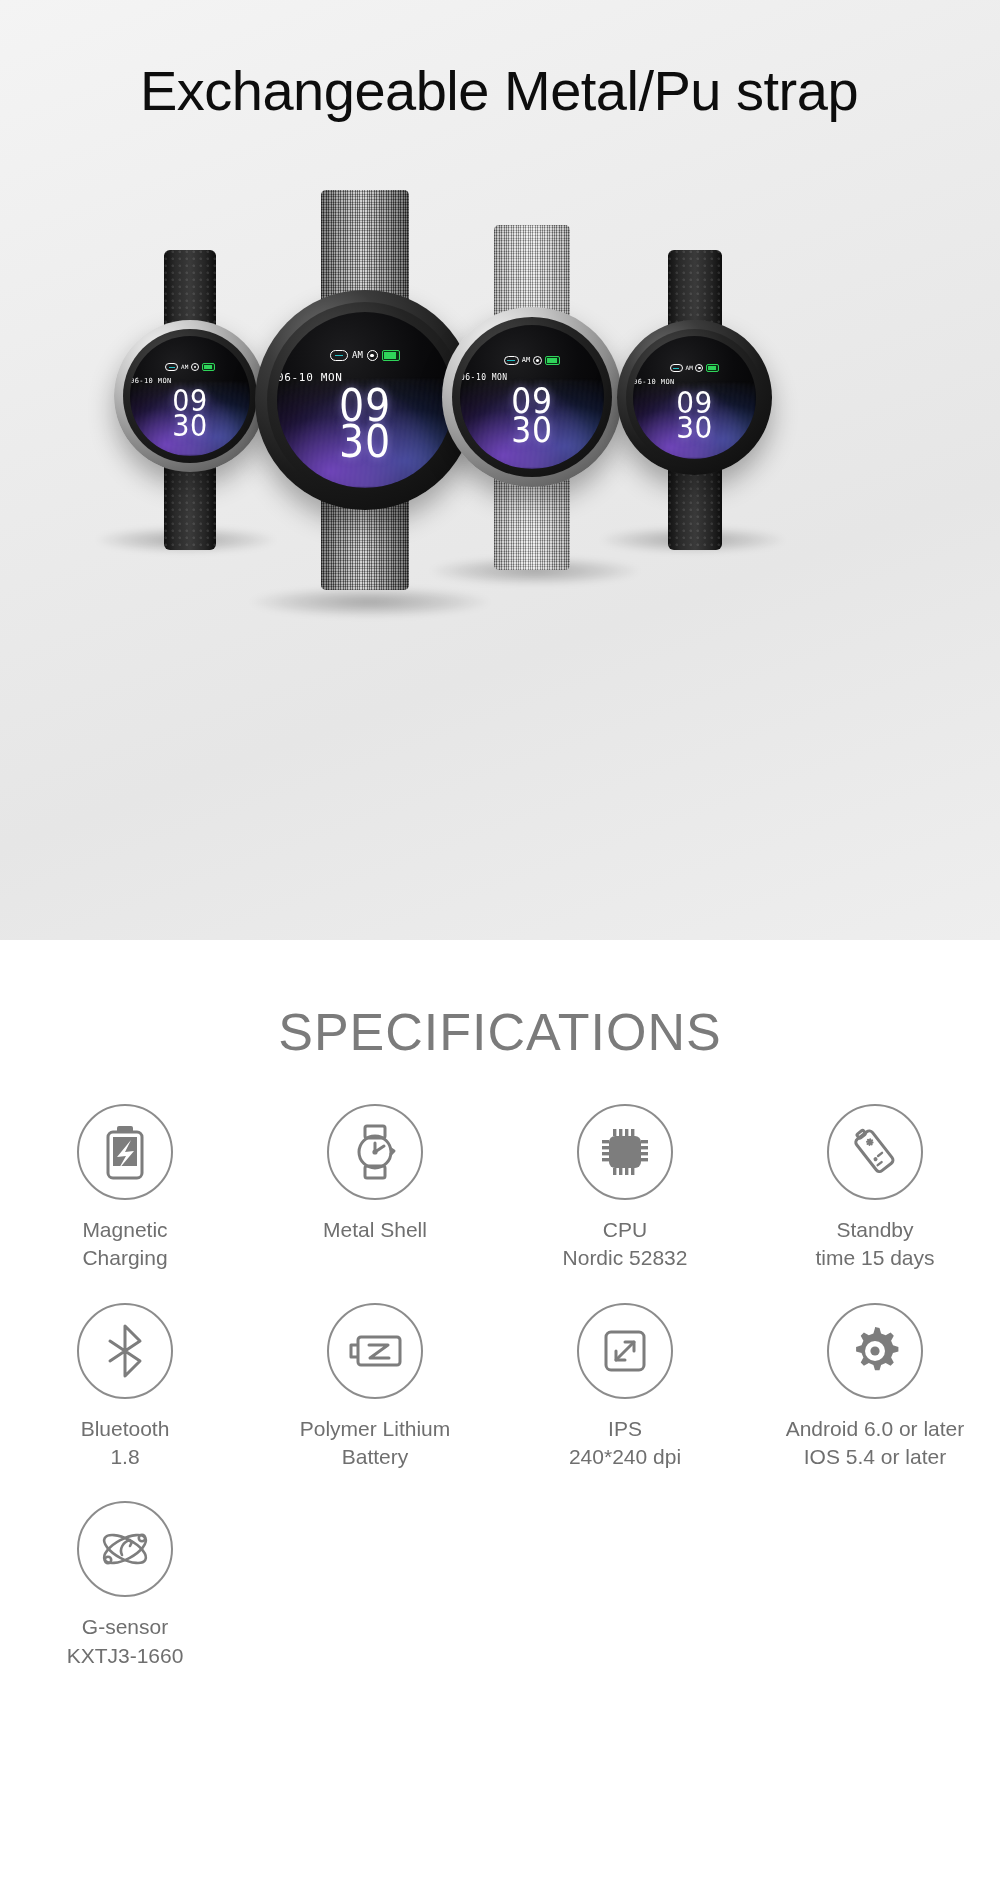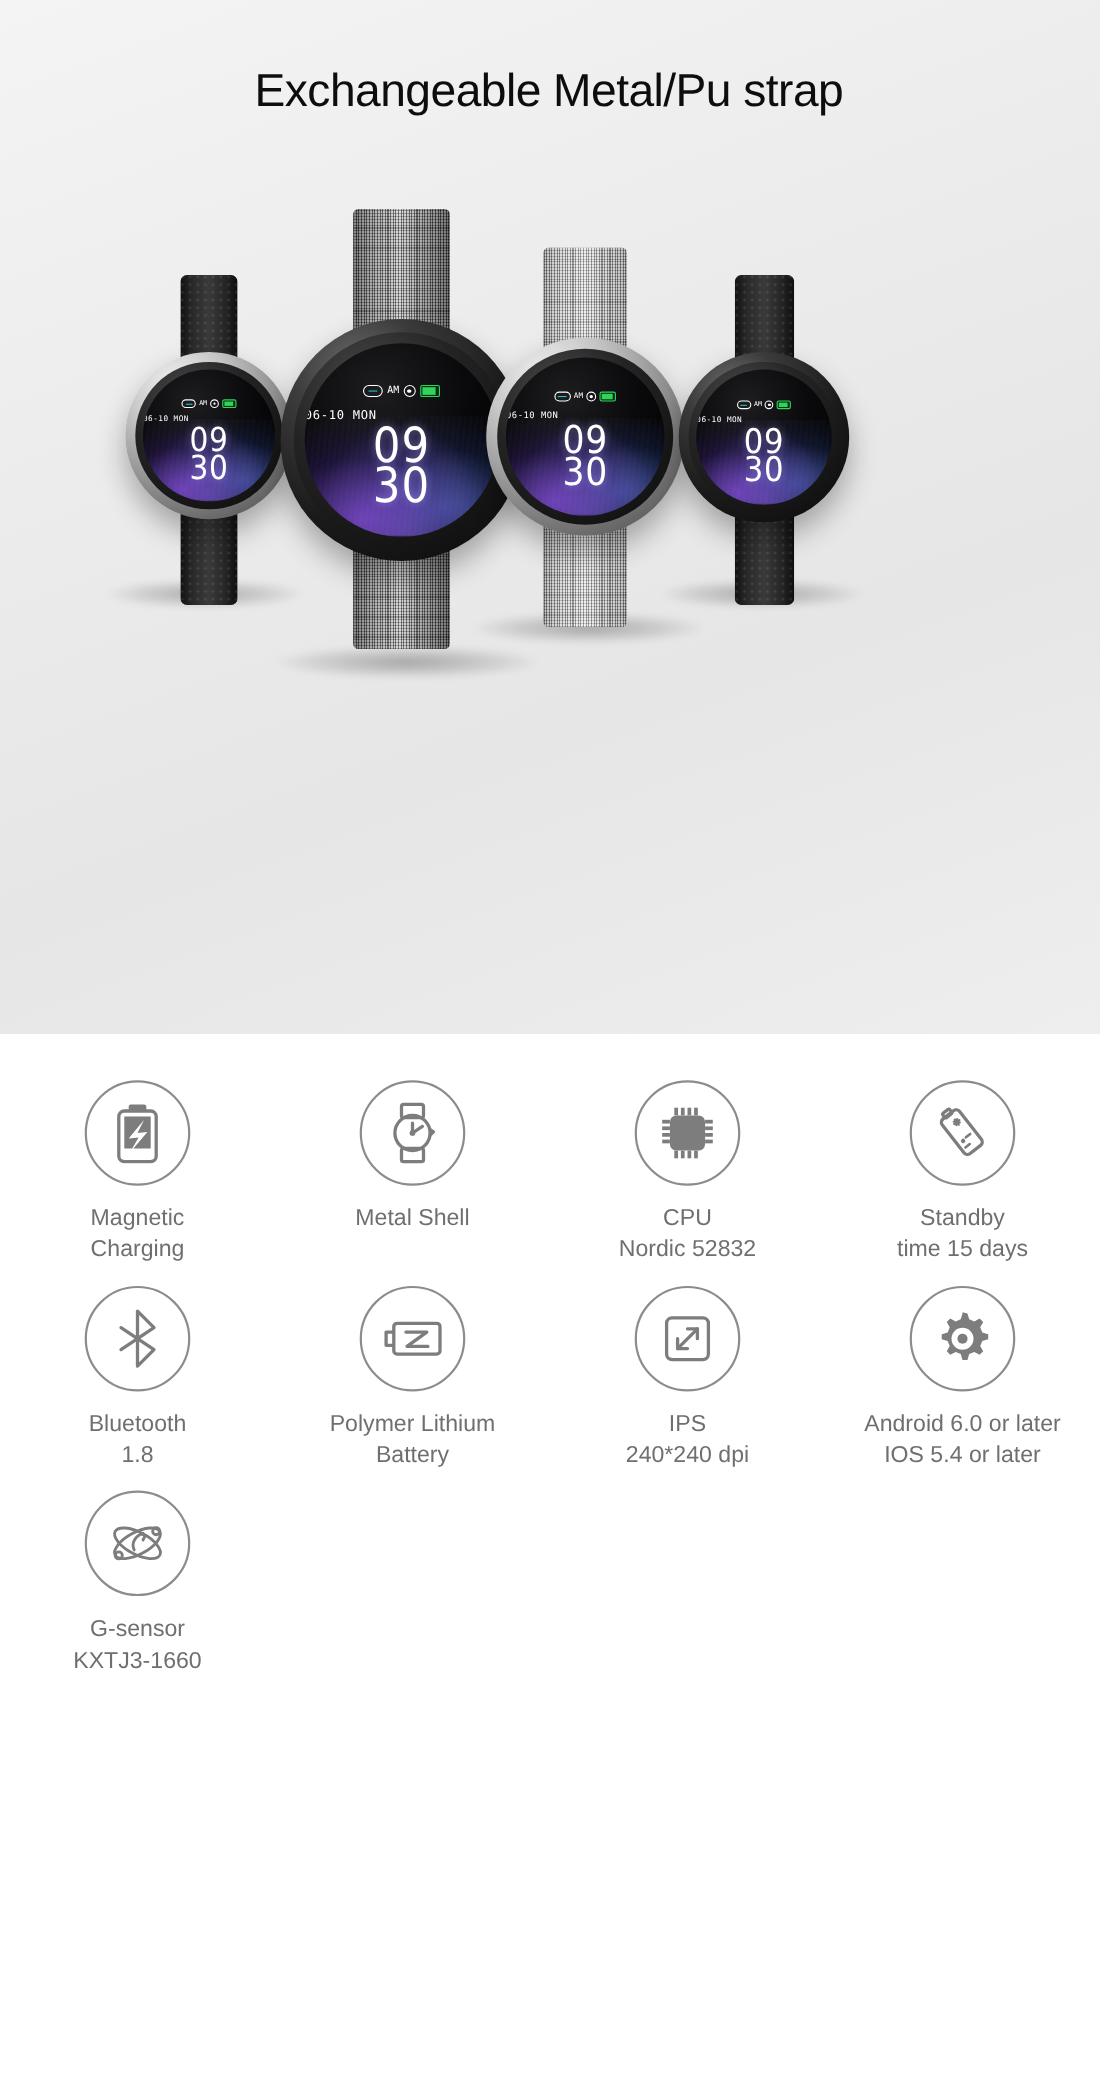--- a/index.html
+++ b/index.html
@@ -13,21 +13,21 @@
   
   .hero{
     position:relative;
     width:1000px;height:940px;
     background:linear-gradient(160deg,#f4f4f4 0%,#ececec 35%,#e6e6e6 65%,#eeeeee 100%);
     overflow:hidden;
   }
   .hero-title{
     position:absolute;top:58px;left:0;width:998px;
     text-align:center;
-    font-size:42px;
+    font-size:56px;
     font-weight:400;
     letter-spacing:-0.5px;
     color:#0d0d0d;
     font-family:"Liberation Sans", sans-serif;
   }
 
   .watch-stage{
     position:absolute;top:215px;left:0;width:1000px;height:500px;
   }
 
@@ -160,21 +160,21 @@
     color:#7b7b7b;
     letter-spacing:1px;
     font-weight:400;
     padding-top:62px;
     font-family:"Liberation Sans", sans-serif;
   }
   .spec-grid{
     margin-top:42px;
     display:grid;
     grid-template-columns:repeat(4,250px);
-    row-gap:18px;
+    row-gap:30px;
   }
   .spec-cell{
     display:flex;flex-direction:column;align-items:center;
   }
   .spec-icon{
     width:96px;height:96px;border-radius:50%;
     border:2px solid #8c8c8c;
     display:flex;align-items:center;justify-content:center;
     box-sizing:border-box;
   }
@@ -287,20 +287,21 @@
             <div>30</div>
           </div>
         </div>
       </div>
     </div>
 
   </div>
 </div>
 
 <div class="specs">
+  <div class="specs-title">SPECIFICATIONS</div>
 
   <div class="spec-grid">
 
     <div class="spec-cell">
       <div class="spec-icon">
         <svg width="48" height="56" viewBox="0 0 48 56" fill="none">
           <rect x="16" y="2" width="16" height="7" rx="2" fill="#7d7d7d"></rect>
           <rect x="7" y="8" width="34" height="46" rx="5" fill="none" stroke="#7d7d7d" stroke-width="3"></rect>
           <path d="M12 42 L12 13 L36 13 L36 42 Z" fill="#7d7d7d"></path>
           <path d="M30 16 L16 33 L25 32 L17 46 L33 27 L24 28 Z" fill="#ffffff"></path>

